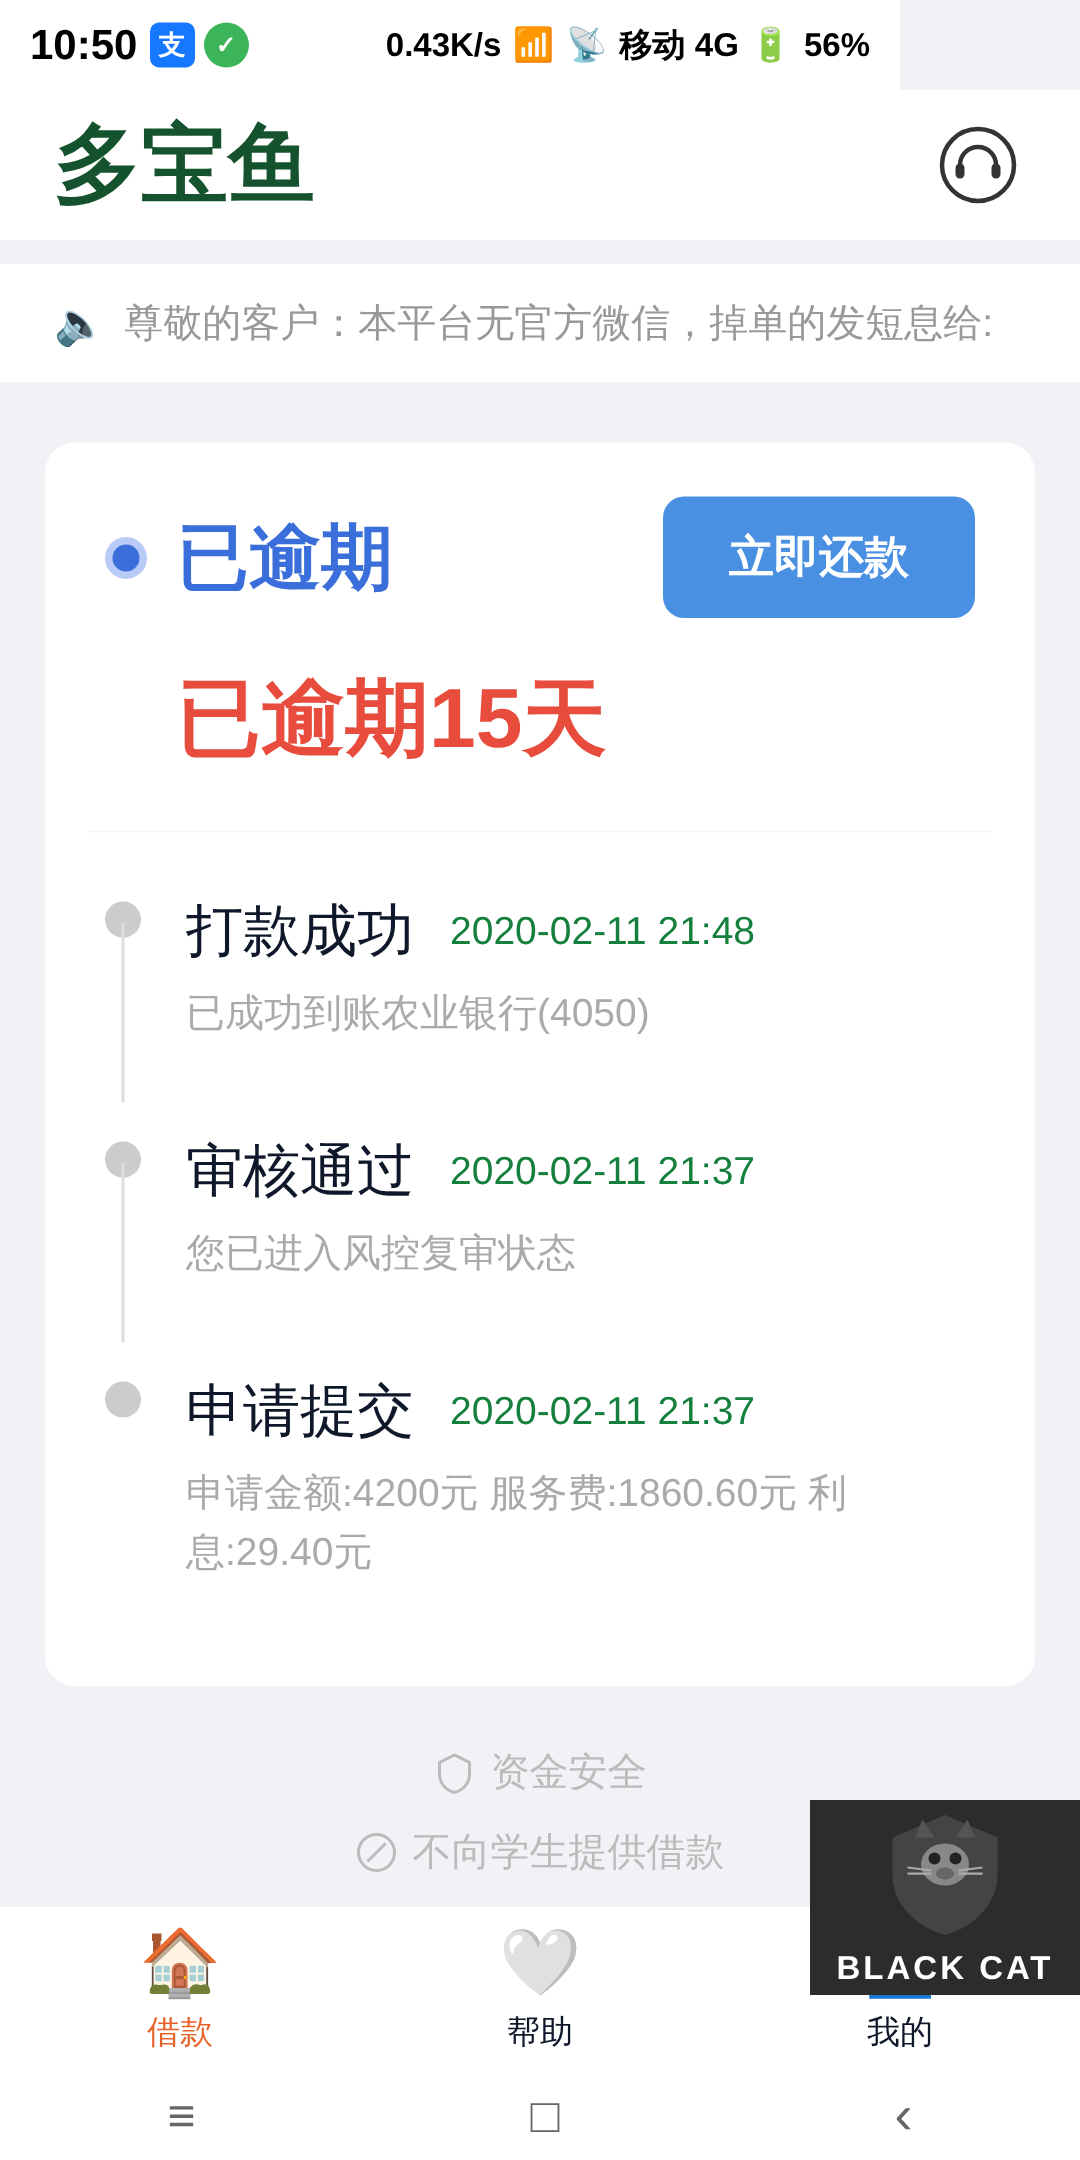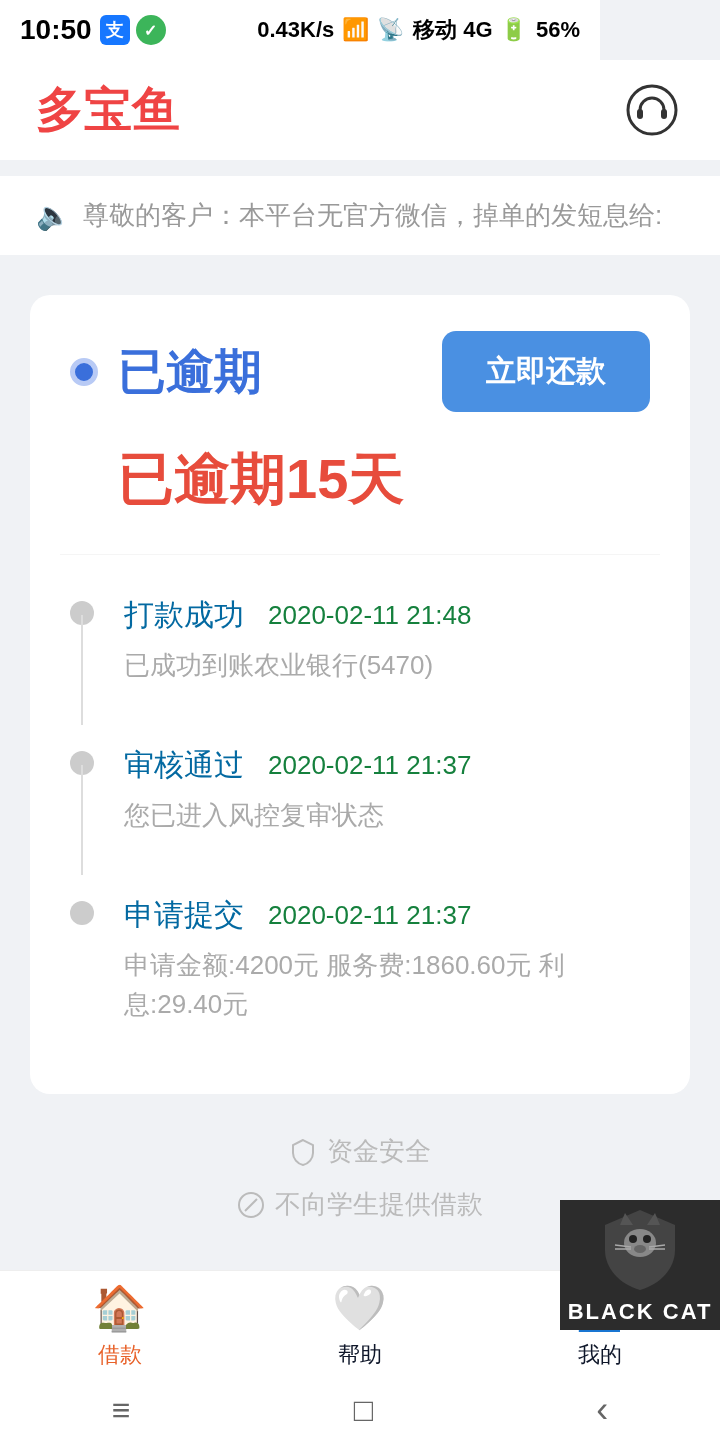--- a/index.html
+++ b/index.html
@@ -46,23 +46,23 @@
     .header {
       width: 720px;
       height: 100px;
       background: #fff;
       display: flex;
       align-items: center;
       justify-content: space-between;
       padding: 0 36px;
     }
     .header-title {
-      font-size: 48px;
+      font-size: 58px;
       font-weight: 700;
-      color: #ef4444;
+      color: #14532d;
     }
     .header-icon {
       width: 64px;
       height: 64px;
       display: flex;
       align-items: center;
       justify-content: center;
     }
 
     
@@ -164,22 +164,22 @@
     }
 
     .timeline-content {}
     .timeline-header {
       display: flex;
       align-items: center;
       gap: 24px;
       margin-bottom: 10px;
     }
     .timeline-title {
-      font-size: 30px;
-      color: #0369a1;
+      font-size: 38px;
+      color: #0f172a;
       font-weight: 500;
     }
     .timeline-time {
       font-size: 26px;
       color: #15803d;
     }
     .timeline-desc {
       font-size: 26px;
       color: #aaa;
       line-height: 1.5;
@@ -234,21 +234,21 @@
     }
     .nav-item.active .nav-icon {
       color: #e8622a;
     }
 
     
     .black-cat {
       position: fixed;
       bottom: 110px;
       right: 0;
-      width: 160px;
+      width: 180px;
       height: 130px;
       background: #2c2c2c;
       display: flex;
       flex-direction: column;
       align-items: center;
       justify-content: center;
       z-index: 100;
     }
     .black-cat-shield {
       width: 90px;
@@ -365,21 +365,21 @@
 
     <div class="timeline-section">
 
       <div class="timeline-item">
         <div class="timeline-dot"></div>
         <div class="timeline-content">
           <div class="timeline-header">
             <span class="timeline-title">打款成功</span>
             <span class="timeline-time">2020-02-11 21:48</span>
           </div>
-          <div class="timeline-desc">已成功到账农业银行(5470)</div>
+          <div class="timeline-desc">已成功到账农业银行(4050)</div>
         </div>
       </div>
 
       <div class="timeline-item">
         <div class="timeline-dot"></div>
         <div class="timeline-content">
           <div class="timeline-header">
             <span class="timeline-title">审核通过</span>
             <span class="timeline-time">2020-02-11 21:37</span>
           </div>

